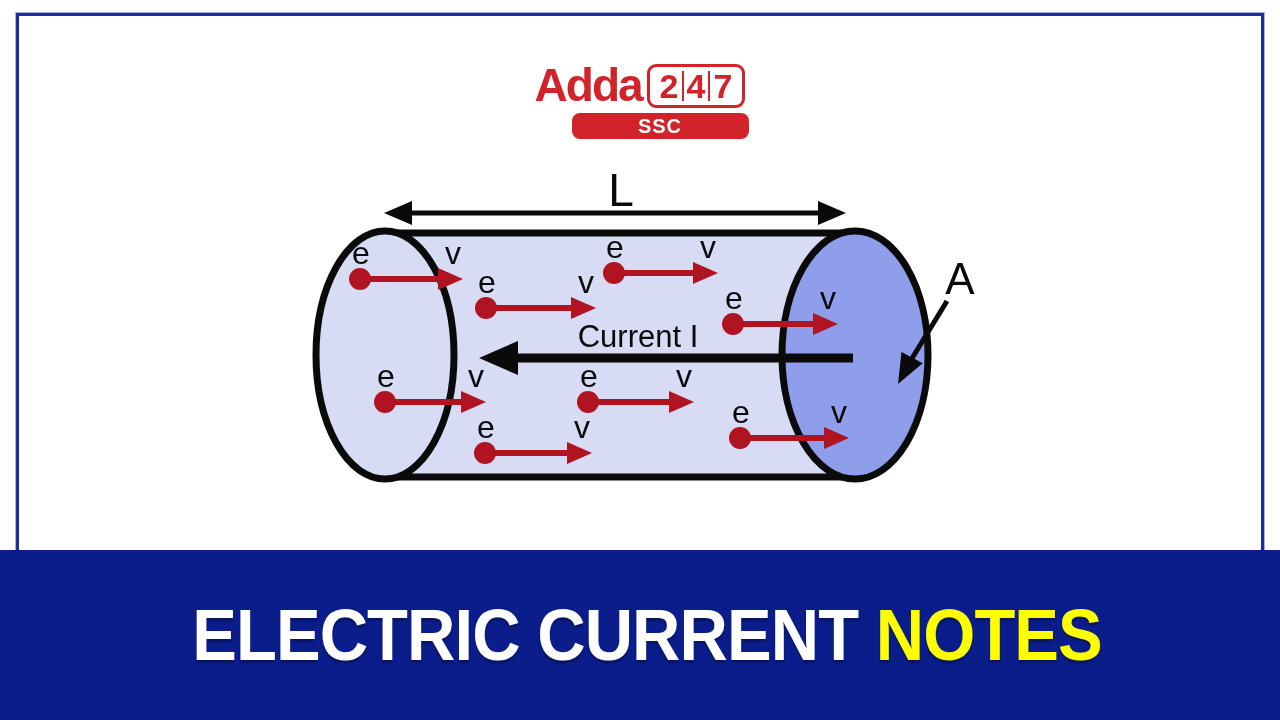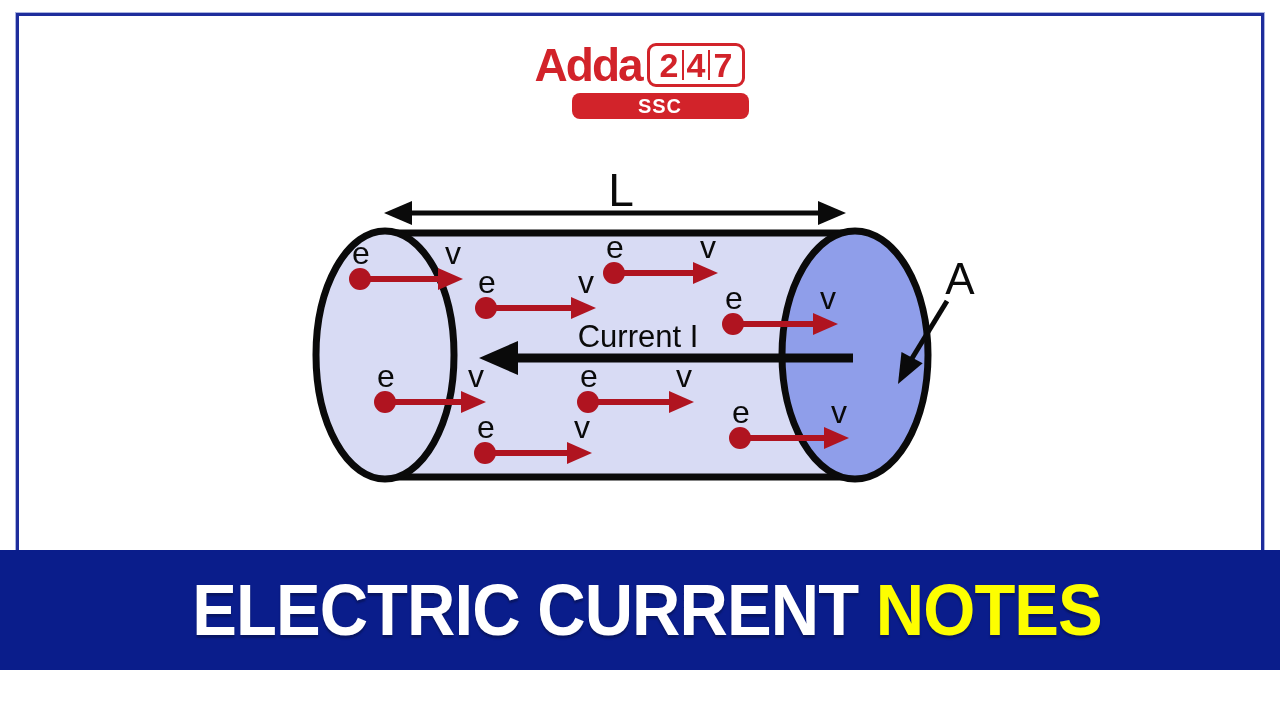--- a/index.html
+++ b/index.html
@@ -7,40 +7,40 @@
               font-family:"Liberation Sans", sans-serif; }
   .page { position:relative; width:1280px; height:720px; background:#fff; }
 
   
   .frame { position:absolute; left:16px; right:16px; top:13px; height:620px;
            border:3px solid #1e2d9c; box-shadow:0 0 0 1px #aab3e0; z-index:1; }
 
   
   .logo { position:absolute; top:42px; left:0; right:0; z-index:3;
           display:flex; flex-direction:column; align-items:center; gap:5px; }
-  .logo-row { display:flex; align-items:center; }
+  .logo-row { display:flex; align-items:flex-end;margin-top:20px; }
   .adda-text { color:#d2232a; font-weight:bold; font-size:46px; line-height:1;
                letter-spacing:-2px; }
   .num-box { display:flex; align-items:center; border:3px solid #d2232a;
              border-radius:9px; margin-left:5px; padding:2px 7px;
              color:#d2232a; font-weight:bold; font-size:34px; line-height:1; }
   .num-box .digit { padding:0 3px; }
   .num-box .digit-sep { width:2px; height:30px; background:#d2232a; }
   .ssc-pill { width:177px; height:26px; background:#d2232a; border-radius:8px;
               display:flex; align-items:center; justify-content:center;margin-left:40px; }
   .ssc-pill span { color:#fff; font-weight:bold; font-size:20px;
                    letter-spacing:1px; line-height:1; }
 
   
   .diagram-svg { position:absolute; left:0; top:0; width:1280px; height:720px; z-index:2; }
   .dlabel { font-family:"Liberation Sans", sans-serif; fill:#0a0a0a; }
   .lbl { font:32px "Liberation Sans", sans-serif; fill:#0a0a0a; }
 
   
-  .banner { position:absolute; left:0; top:550px; width:1280px; height:120px;
+  .banner { position:absolute; left:0; top:550px; width:1280px; height:170px;
             background:#0a1d8b; z-index:4; display:flex; align-items:center;
             justify-content:center;padding-left:14px; }
   .banner-text { font-weight:bold; font-size:72px; letter-spacing:-1px;
                  white-space:nowrap; transform:scaleX(0.93); color:#ffffff;
                  text-shadow:0 3px 2px rgba(0,0,0,0.28); line-height:1; }
   .banner-accent { color:#fdfe00; }
 </style>
 </head>
 <body>
 

